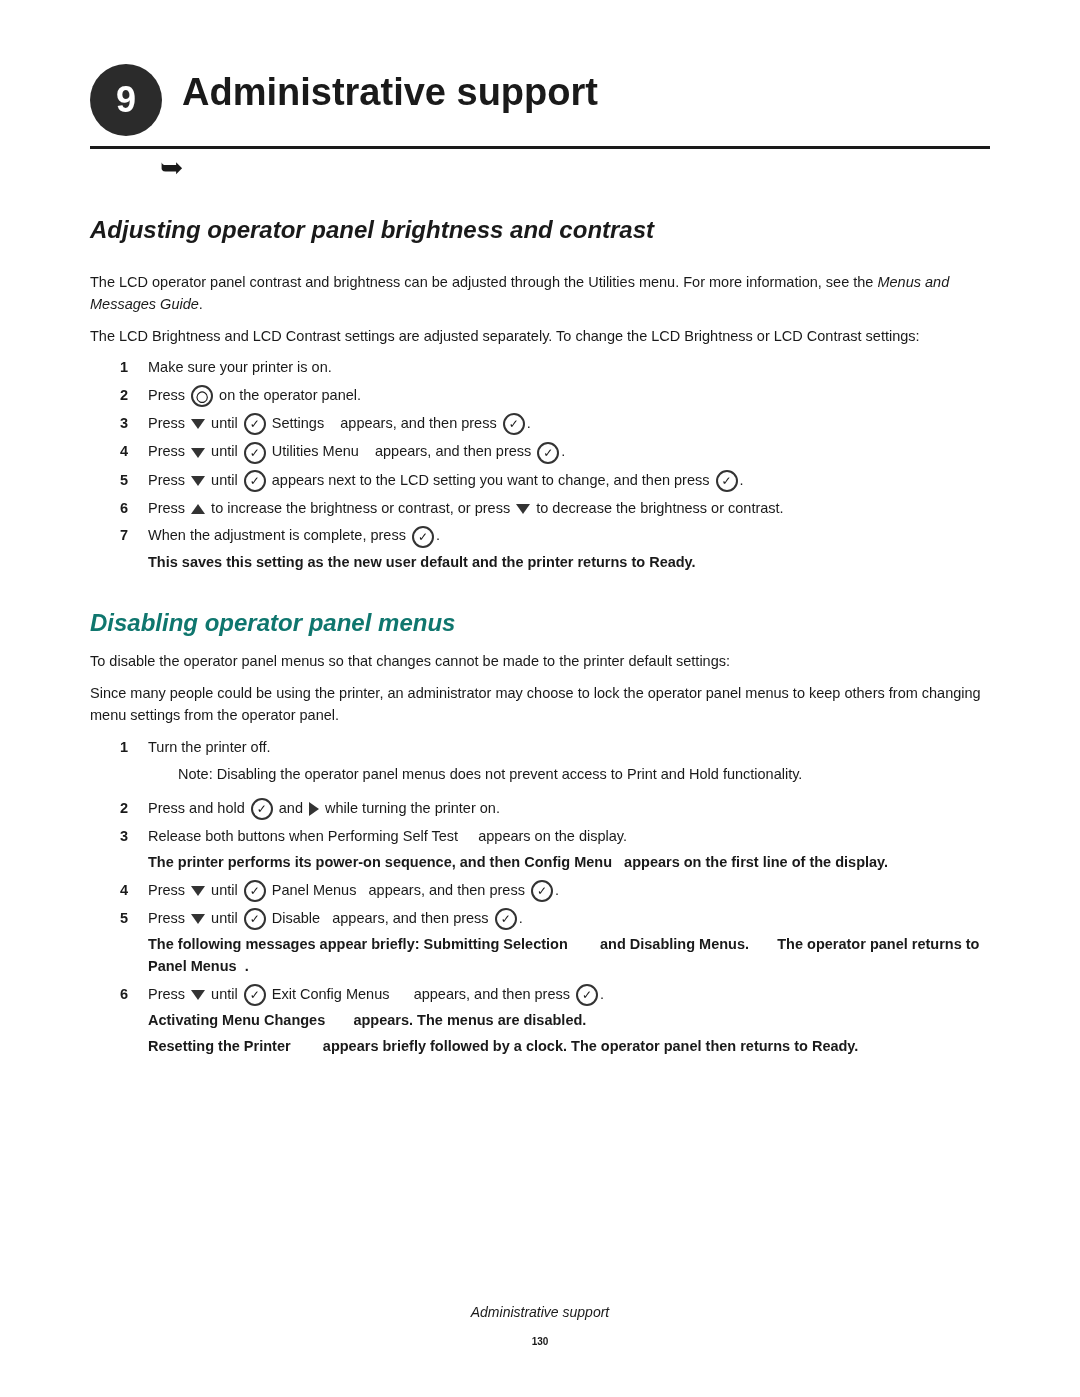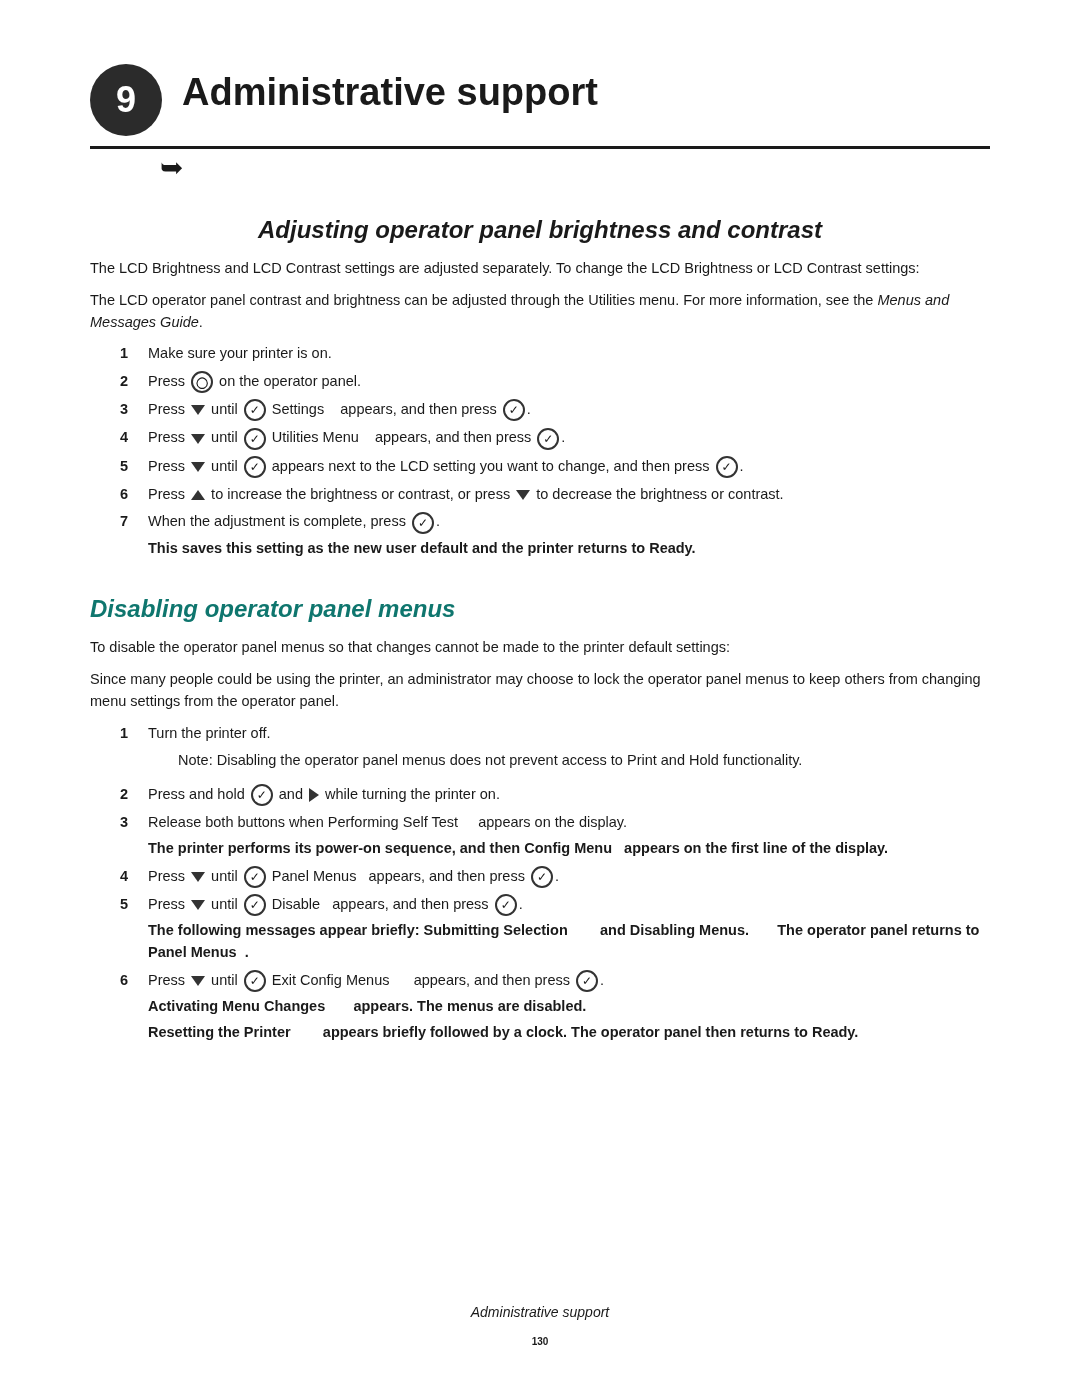--- a/index.html
+++ b/index.html
@@ -65,23 +65,22 @@
       margin-top: 10px;
       width: 100%;
     }
 
     
     .section-heading {
       font-size: 24px;
       font-weight: bold;
       font-style: italic;
       color: #1a1a1a;
-      margin-bottom: 14px;
+      margin-bottom: 28px;
       margin-top: 32px;
-      text-align: center;
     }
 
     .section-heading-2 {
       font-size: 24px;
       font-weight: bold;
       font-style: italic;
       color: #0f766e;
       margin-bottom: 14px;
       margin-top: 36px;
     }
@@ -241,24 +240,24 @@
   </div>
 
   <div class="header-rule-container">
     <div class="chapter-rule"></div>
     <div style="font-size:28px; color:#1a1a1a; margin-left:70px; margin-top:2px;">➥</div>
   </div>
 
   <div class="section-heading">Adjusting operator panel brightness and contrast</div>
 
   <p class="body-text">
-    The LCD Brightness and LCD Contrast settings are adjusted separately. To change the LCD Brightness or LCD Contrast settings:
+    The LCD operator panel contrast and brightness can be adjusted through the Utilities menu. For more information, see the <em>Menus and Messages Guide</em>.
   </p>
   <p class="body-text">
-    The LCD operator panel contrast and brightness can be adjusted through the Utilities menu. For more information, see the <em>Menus and Messages Guide</em>.
+    The LCD Brightness and LCD Contrast settings are adjusted separately. To change the LCD Brightness or LCD Contrast settings:
   </p>
 
   <div class="numbered-list">
 
     <div class="list-item">
       <span class="list-num">1</span>
       <span class="list-content">Make sure your printer is on.</span>
     </div>
 
     <div class="list-item">

